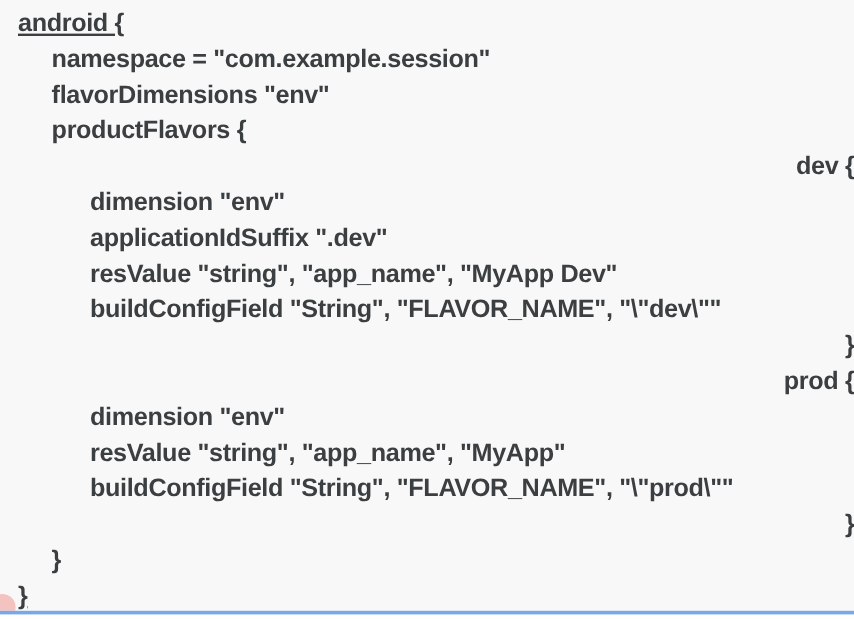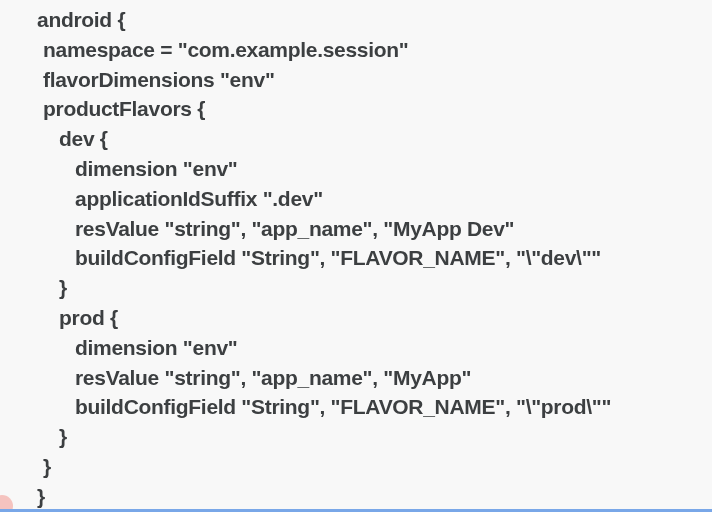--- a/index.html
+++ b/index.html
@@ -28,23 +28,23 @@
     font-size: 21px;
     line-height: 29.8px;
     letter-spacing: -0.3px;
     color: var(--text, #3c3f41);
     z-index: 2;
   }
   .code-line {
     white-space: pre;
     height: 29.8px;
   }
-  .indent-0 { padding-left: 37px; }
+  .indent-0 { padding-left: 15px; text-decoration: underline; }
   .indent-1 { padding-left: 43px; }
-  .indent-2 { padding-left: 59px; }
+  .indent-2 { padding-left: 59px; text-align: right; }
   .indent-3 { padding-left: 75px; }
   .corner-accent {
     position: absolute;
     left: -9px;
     top: 495px;
     width: 22px;
     height: 22px;
     border-radius: 50%;
     background: var(--accent, #f5c3bf);
     z-index: 0;

